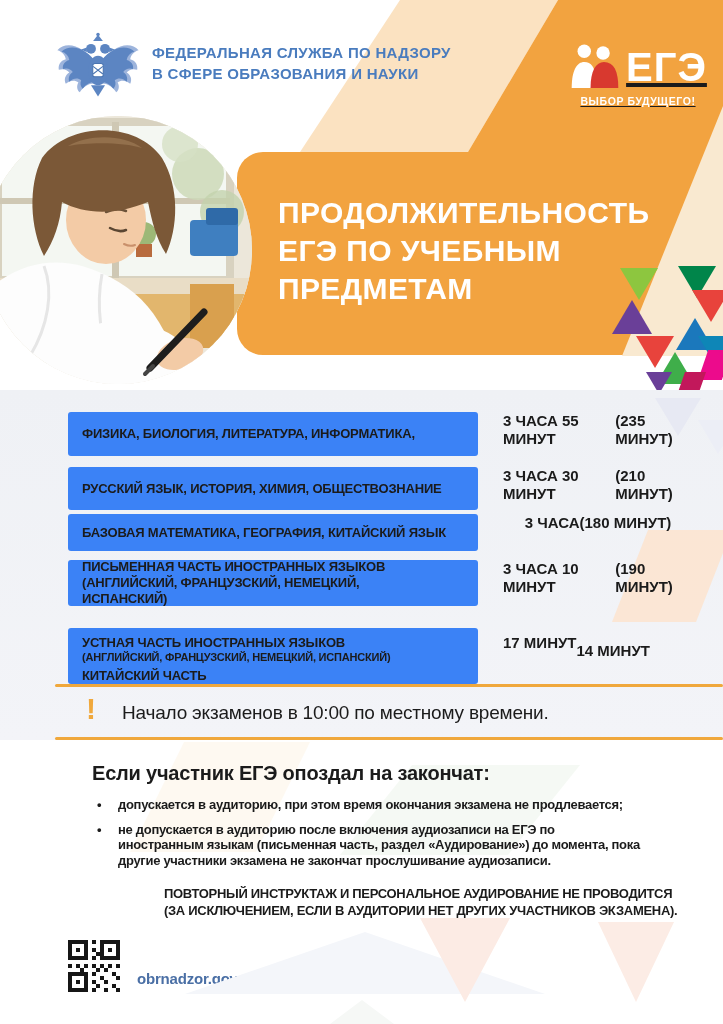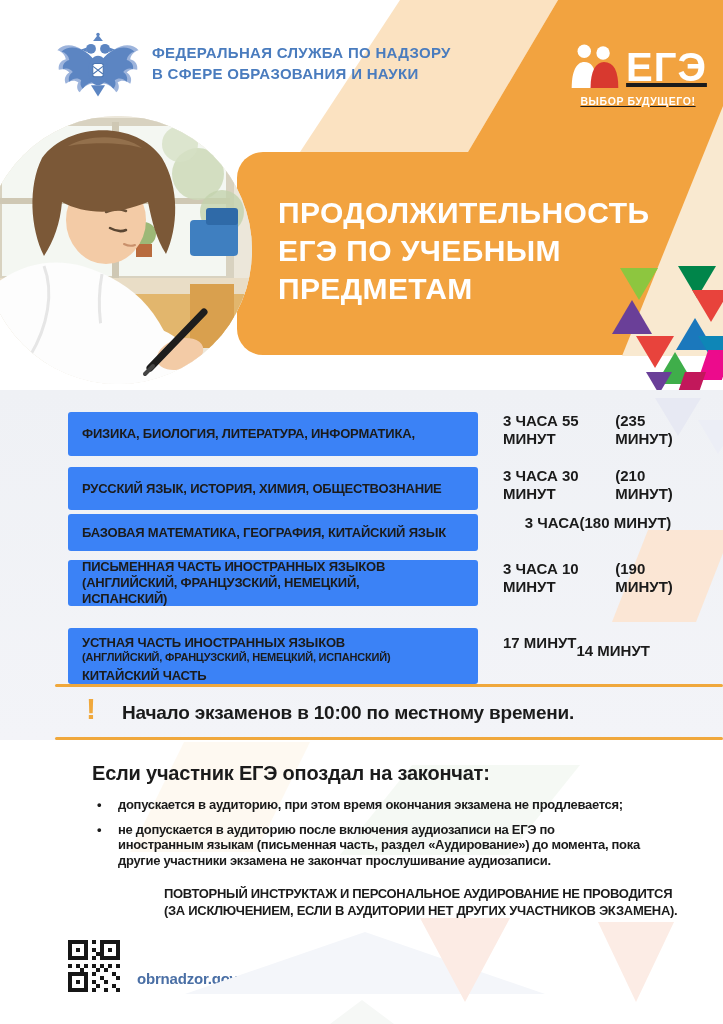--- a/index.html
+++ b/index.html
@@ -57,21 +57,21 @@
     padding-left:14px; box-sizing:border-box;
     font-weight:700; font-size:13px; line-height:16px; letter-spacing:-.2px; }
   .cell-subj span { white-space:nowrap; }
   .cell-dur { width:190px; margin-left:25px; display:flex; flex-direction:row;
     justify-content:center; font-weight:700; font-size:15px; line-height:18px; }
   .subj-small { font-size:11px; line-height:13px; }
 
   .divider { left:55px; width:668px; height:3px; background:#f0a83c; border-radius:2px; }
 
   .note-mark { left:86px; top:692px; color:#f0a83c; font-size:30px; font-weight:700; }
-  .note-text { left:122px; top:702px; font-size:19px; font-weight:700; letter-spacing:-.2px; }
+  .note-text { left:122px; top:702px; font-size:19px; font-weight:400; letter-spacing:-.2px; }
 
   
   .late-heading { left:92px; top:762px; font-size:20px; font-weight:700; letter-spacing:-.2px; }
   .bullets { left:95px; top:797px; width:547px; margin:0; padding:0; list-style:none; }
   .bullets li { position:relative; padding-left:23px; margin-bottom:9px;
     font-size:13px; font-weight:700; line-height:15.5px; letter-spacing:-.3px; }
   .bullets li::before { content:"•"; position:absolute; left:2px; top:0; }
   .footnote { left:118px; top:885px; width:527px; font-size:13px; font-weight:700;
     line-height:17px; letter-spacing:-.3px;margin-left:46px; }
 

